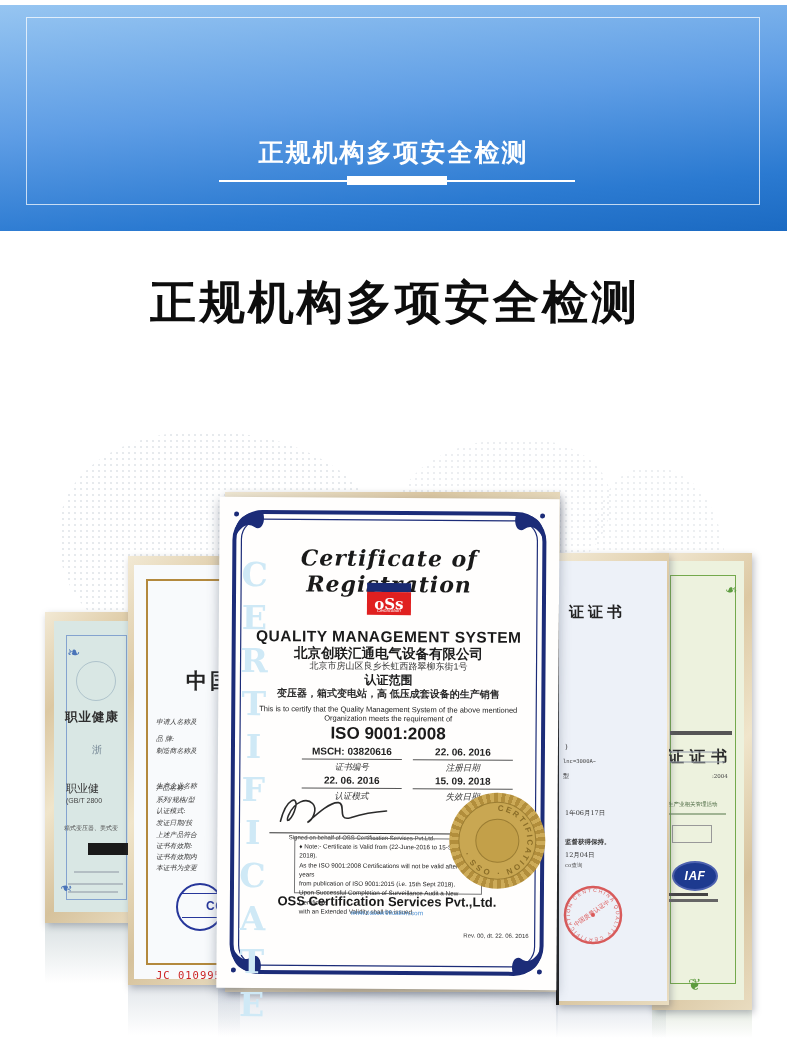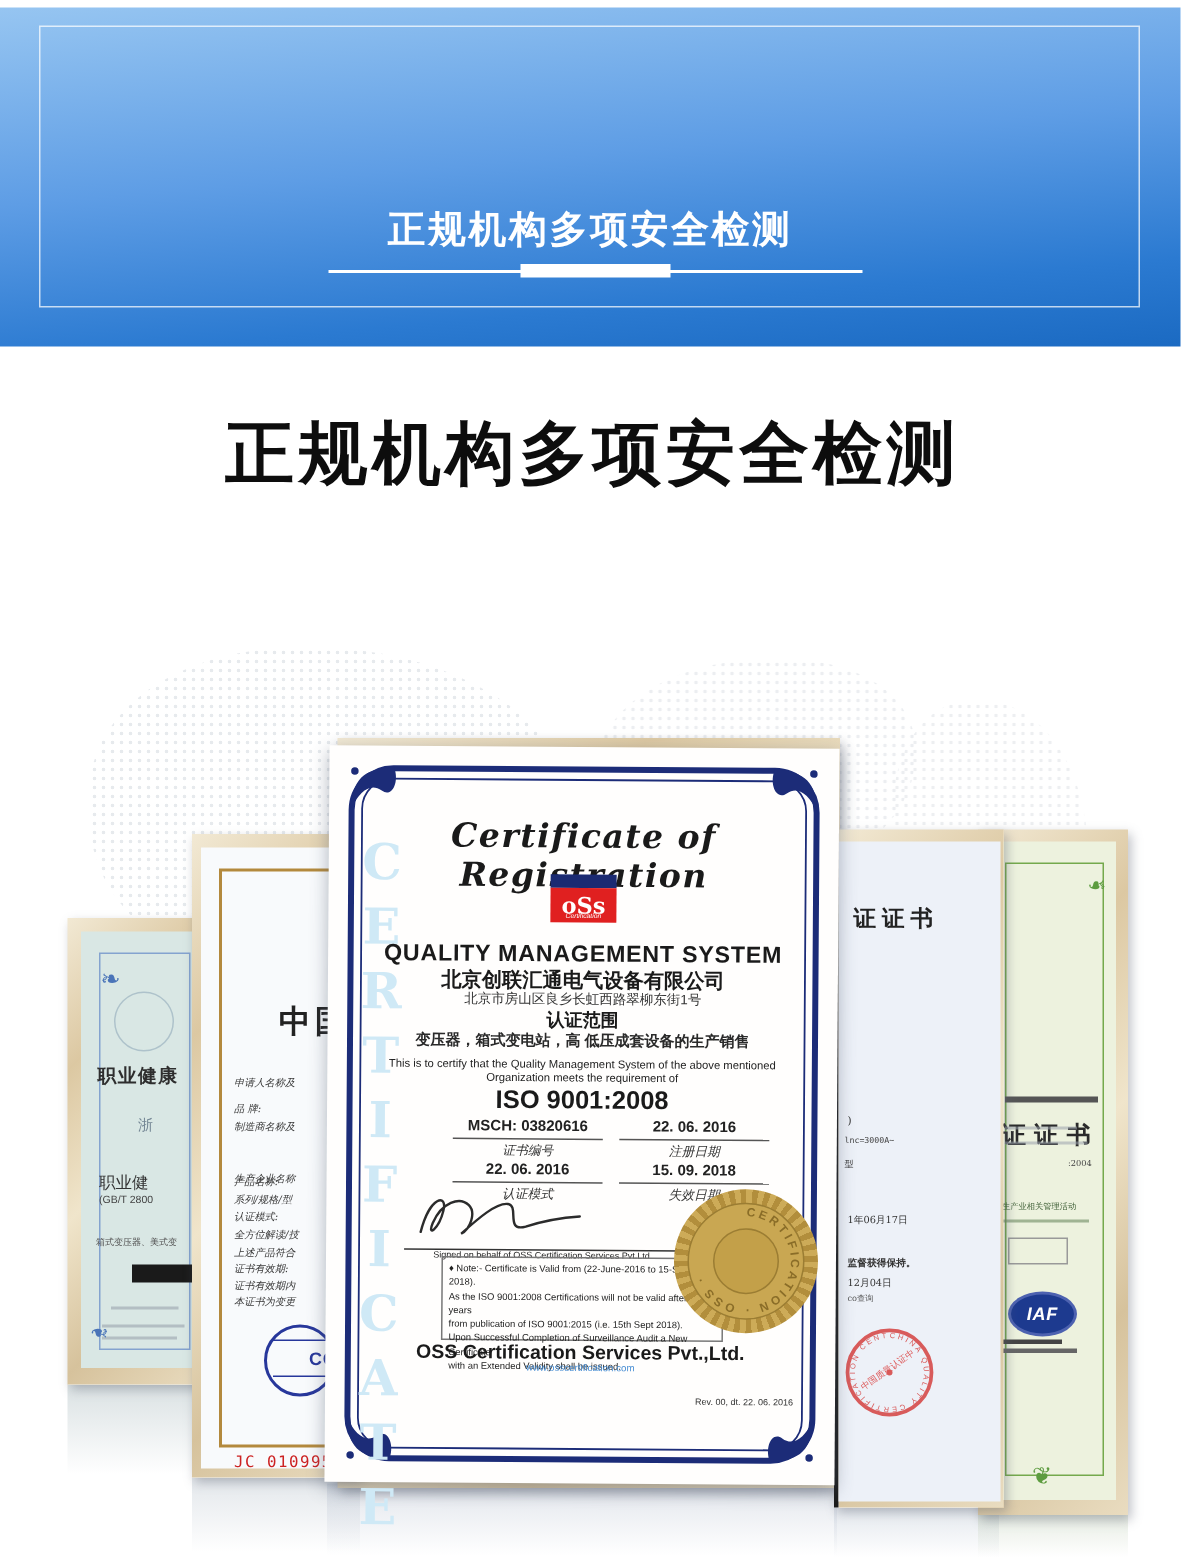--- a/index.html
+++ b/index.html
@@ -141,21 +141,21 @@
     <div class="paper">
       <div class="goldline"></div>
       <div class="abs serif" style="left:52px;top:102px;font-size:21px;font-weight:700;color:#222;letter-spacing:3px;white-space:nowrap;">中国</div>
       <div class="row-it" style="top:152px;">申请人名称及</div>
       <div class="row-it" style="top:169px;">品  牌:</div>
       <div class="row-it" style="top:181px;">制造商名称及</div>
       <div class="row-it" style="top:200px;margin-top:16px;">生产企业名称</div>
       <div class="row-it" style="top:218px;">产品名称:</div>
       <div class="row-it" style="top:230px;">系列/规格/型</div>
       <div class="row-it" style="top:241px;">认证模式:</div>
-      <div class="row-it" style="top:253px;">全方位解读/技</div>
+      <div class="row-it" style="top:253px;">发证日期/技</div>
       <div class="row-it" style="top:265px;">上述产品符合</div>
       <div class="row-it" style="top:276px;">证书有效期:</div>
       <div class="row-it" style="top:287px;">证书有效期内</div>
       <div class="row-it" style="top:298px;">本证书为变更</div>
       <div class="cqc">
         <div class="cqc-line" style="top:8px;"></div>
         <div class="cqc-line" style="top:32px;"></div>
         <div class="cqc-txt">CQC</div>
       </div>
       <div class="abs serif" style="left:96px;top:360px;font-size:15px;font-weight:700;color:#222;">中</div>

